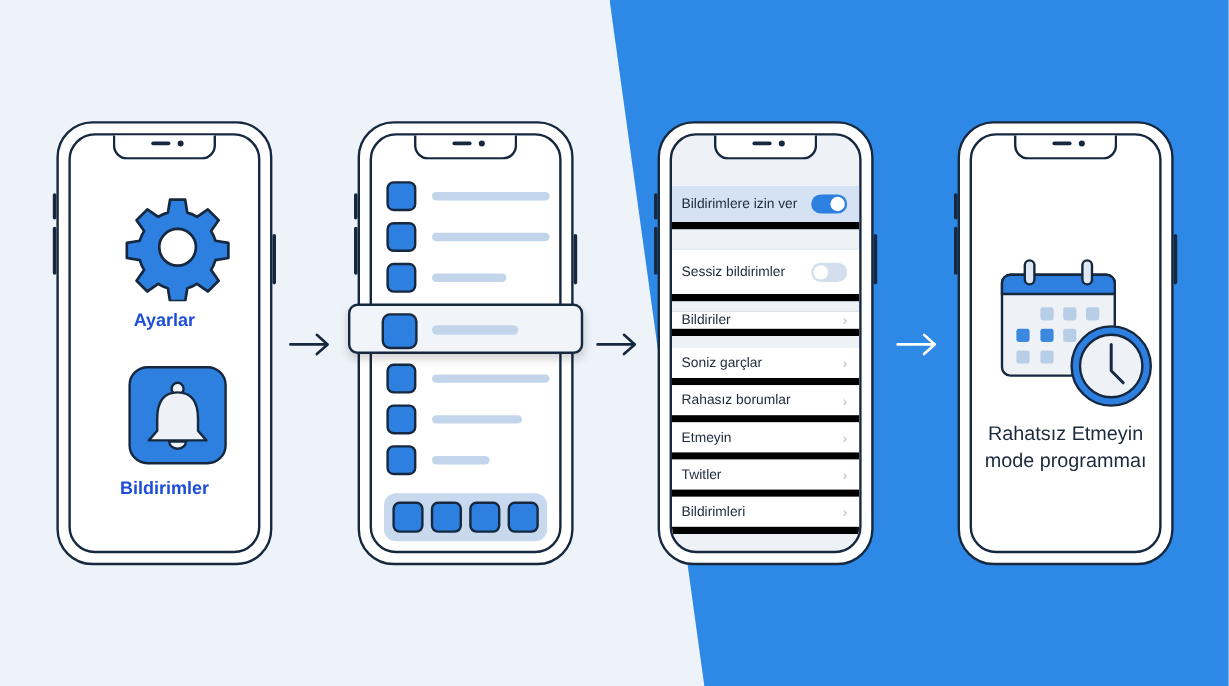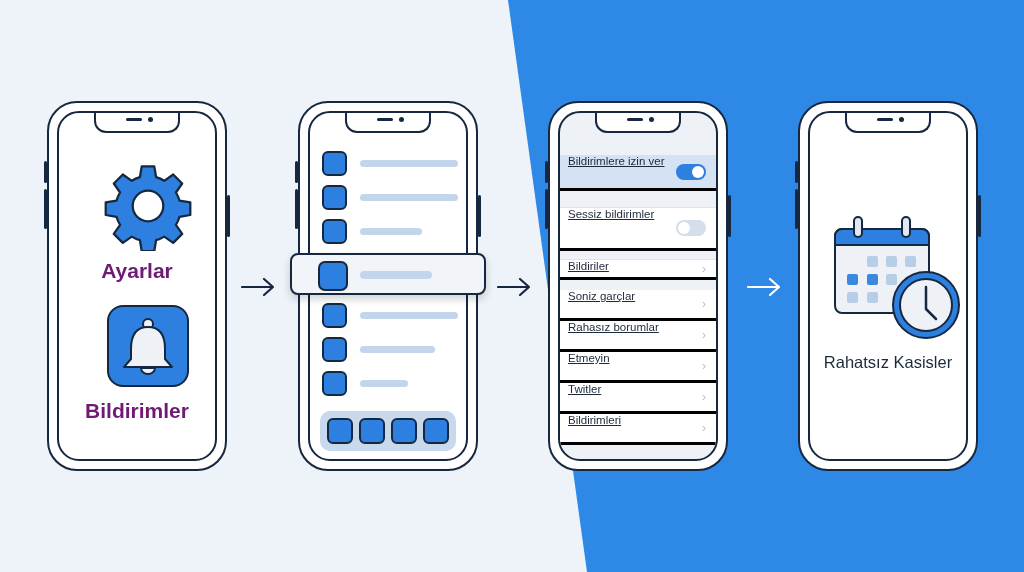--- a/index.html
+++ b/index.html
@@ -62,21 +62,21 @@
   .arrow {
     position: absolute; top: 276px;
     width: 36px; height: 22px;
   }
 
   
   #p1 { left: 47px; }
   .gear-wrap { position: absolute; left: 44px; top: 48px; width: 90px; height: 90px; }
   .app-label {
     position: absolute; left: 0; right: 0; text-align: center;
-    font-size: 21px; font-weight: bold; color: #701a75;
+    font-size: 15px; font-weight: bold; color: #1d4ed8;
   }
   .bell-tile {
     position: absolute; left: 48px; top: 192px;
     width: 82px; height: 82px;
     background: #2d7fe0;
     border: 2px solid #16283f;
     border-radius: 16px;
   }
 
   
@@ -125,23 +125,22 @@
     border-radius: 6px;
   }
 
   
   #p3 { left: 548px; }
   #p3 .screen { background: #eef2f7; }
   .set-row {
     position: absolute; left: 0; right: 0;
     background: #ffffff;
     font-size: 11.5px; color: #1c2a3c;
-    display: flex; padding-left: 8px;
-    border-bottom: 3px solid #000000;
-    text-decoration: underline;
+    display: flex; align-items: center; padding-left: 8px;
+    border-bottom: 6px solid #000000;
   }
   .set-row.active { background: #d4e2f3; }
   .toggle {
     position: absolute; right: 10px; top: 50%;
     transform: translateY(-50%);
     width: 30px; height: 16px; border-radius: 8px;
   }
   .toggle .knob {
     position: absolute; top: 2px; width: 12px; height: 12px; border-radius: 50%;
     background: #ffffff;
@@ -325,16 +324,17 @@
         <rect x="56" y="61" width="11" height="11" rx="2" fill="#b8cde6"></rect>
         <rect x="17" y="79" width="11" height="11" rx="2" fill="#b8cde6"></rect>
         <rect x="37" y="79" width="11" height="11" rx="2" fill="#b8cde6"></rect>
 
         <circle cx="96" cy="92" r="33" fill="#2d7fe0" stroke="#16283f" stroke-width="2"></circle>
         <circle cx="96" cy="92" r="26" fill="#eef2f7" stroke="#16283f" stroke-width="2"></circle>
         <path d="M96 74 V96 L106 106" fill="none" stroke="#16283f" stroke-width="2.5" stroke-linecap="round" stroke-linejoin="round"></path>
       </svg>
     </div>
     <div class="dnd-label">
-      <div>Rahatsız Kasisler</div>
+      <div>Rahatsız Etmeyin</div>
+      <div>mode programmaı</div>
     </div>
   </div>
 </div>
 
 </body></html>

